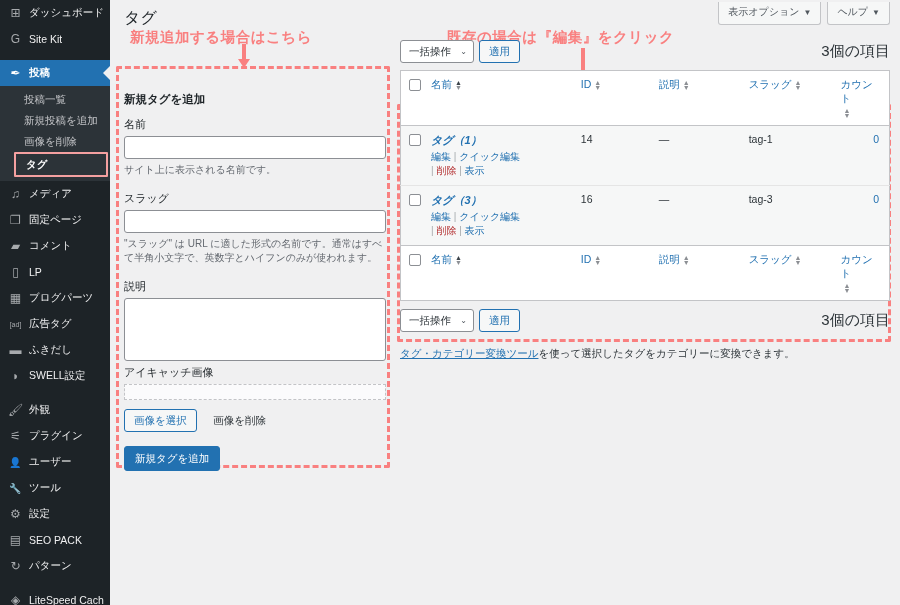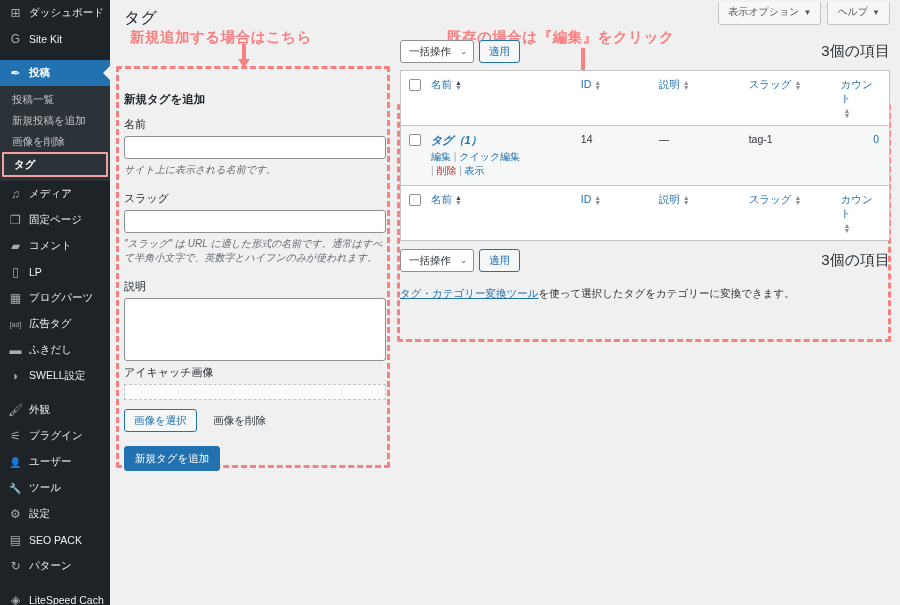--- a/index.html
+++ b/index.html
@@ -38,21 +38,21 @@
   .menu-item.current {
     background: #2271b1; color: #fff; font-weight: bold;
   }
   .menu-item.current .ico { color: #fff; }
   .menu-item.current::after {
     content: ""; position: absolute; right: -1px; top: 50%;
     margin-top: -8px;
     border-style: solid; border-width: 8px 8px 8px 0;
     border-color: transparent #f0f0f1 transparent transparent;
   }
-  .submenu { background: #2c3338; padding: 3px 0 4px 0; }
+  .submenu { background: #2c3338; padding: 3px 0 4px 12px; }
   .submenu .sub-item {
     display: block; padding: 3px 6px 3px 12px;
     color: #c3c4c7; font-size: 10.5px; line-height: 15px;
   }
   .submenu .sub-item.current {
     color: #fff; font-weight: bold;
   }
   .submenu .sub-item.highlight {
     border: 2px solid #f4a0a0;
     background: #2c3338;
@@ -142,21 +142,20 @@
     width: 100%; height: 63px;
     border: 1px solid #8c8f94; border-radius: 3px;
     background: #fff; font-size: 11px; padding: 4px 6px;
     resize: none;
     font-family: "Liberation Sans", sans-serif;
   }
   .form-help {
     font-size: 10px; color: #646970;
     line-height: 14px;
     margin: 4px 0 14px 0;
-    font-style: italic;
   }
   .dropzone {
     width: 100%; height: 16px;
     border: 1px dashed #c3c4c7;
     background: #fbfbfc;
     margin-bottom: 9px;
   }
   .btn-secondary {
     display: inline-block;
     background: #f6f7f7;
@@ -494,20 +493,39 @@
                 <a>表示</a>
               </div>
             </td>
             <td class="col-id">14</td>
             <td class="col-desc desc-dash">—</td>
             <td class="col-slug">tag-1</td>
             <td class="col-count count-cell"><a>0</a></td>
           </tr>
 
 
+          <tr class="alt">
+            <td class="col-cb"><span class="cb"></span></td>
+            <td class="col-name">
+              <a class="row-title">タグ（3）</a>
+              <div class="row-actions">
+                <a>編集</a>
+                <span>|</span>
+                <a>クイック編集</a><br>
+                <span>|</span>
+                <a class="del">削除</a>
+                <span>|</span>
+                <a>表示</a>
+              </div>
+            </td>
+            <td class="col-id">16</td>
+            <td class="col-desc desc-dash">—</td>
+            <td class="col-slug">tag-3</td>
+            <td class="col-count count-cell"><a>0</a></td>
+          </tr>
         </tbody>
 
         <tfoot>
           <tr>
             <th class="col-cb">
               <span class="cb"></span>
             </th>
             <th class="col-name">
               <span>名前</span><span class="sortarrows"><span class="up">▲</span><span>▼</span></span>
             </th>

